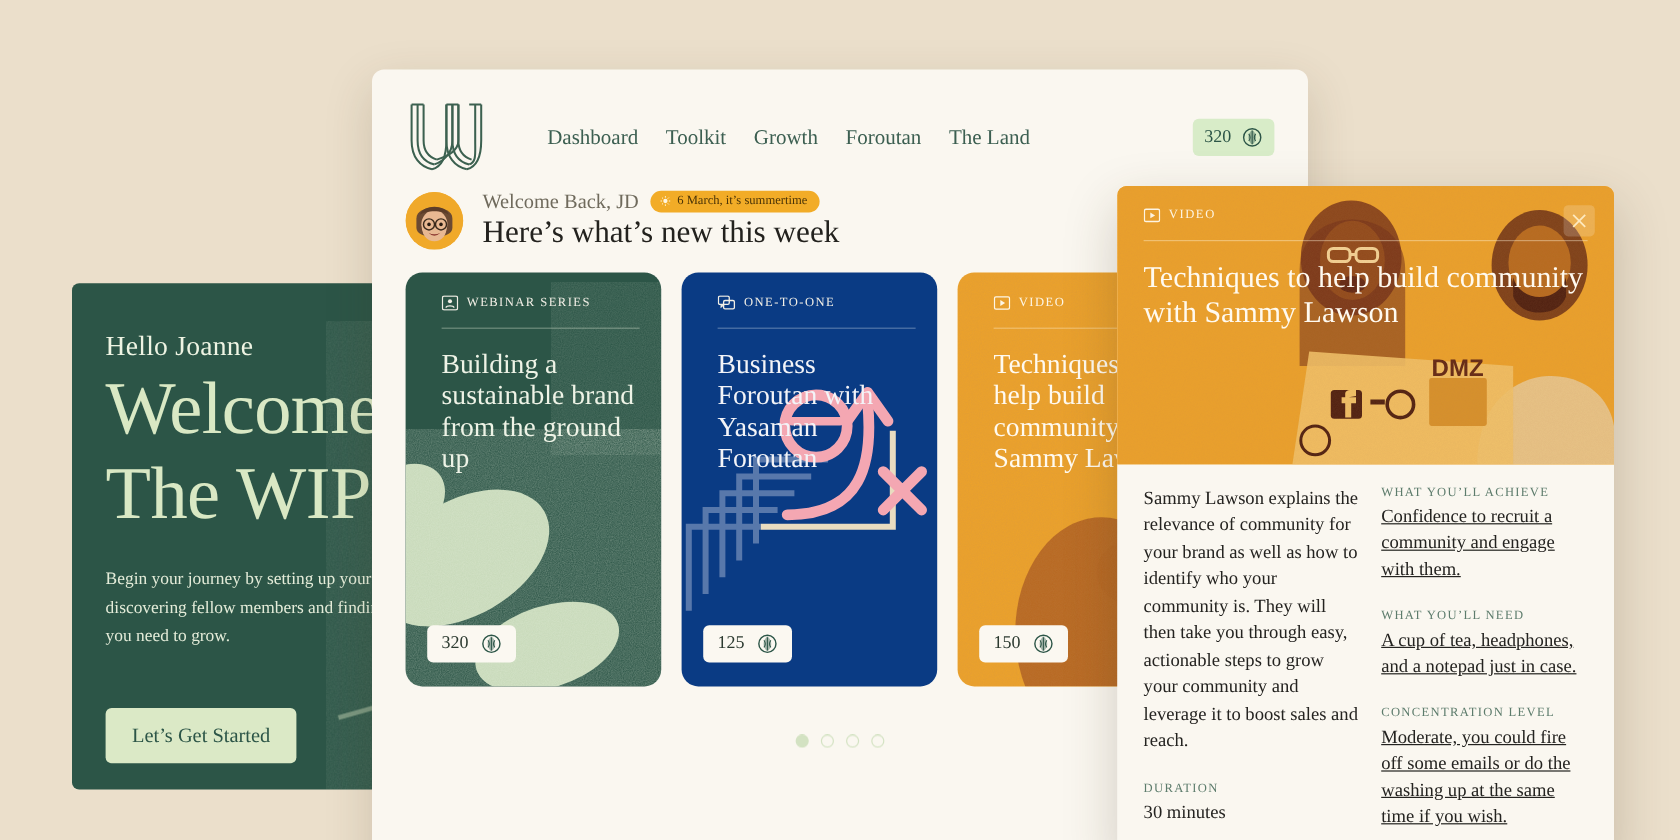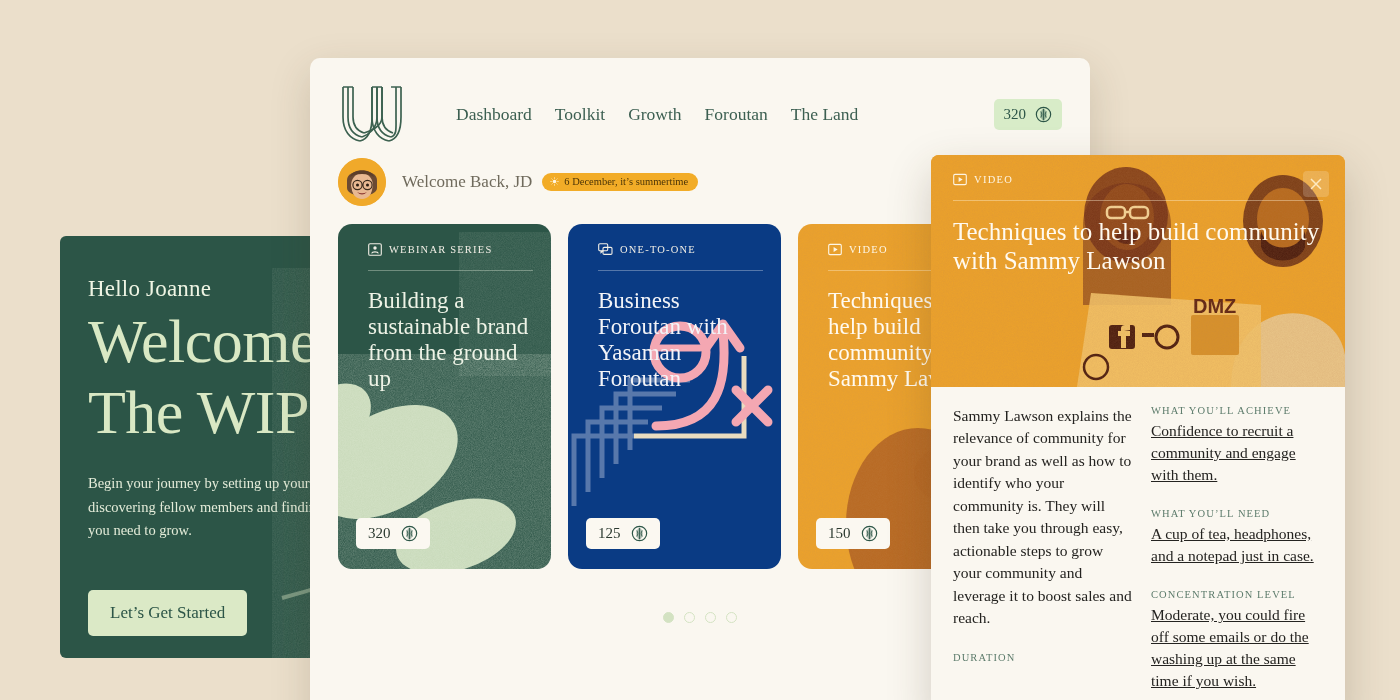--- a/index.html
+++ b/index.html
@@ -282,23 +282,24 @@
       <div class="welcome-text">
         <div class="wb-line">
           <span class="wb-greet">Welcome Back, JD</span>
           <span class="date-chip">
             <svg class="sun" viewBox="0 0 12 12">
               <circle cx="6" cy="6" r="2.4" fill="#fff6e0"></circle>
               <g stroke="#fff6e0" stroke-width="1.1">
                 <path d="M6 .6V2.2M6 9.8v1.6M.6 6h1.6M9.8 6h1.6M2.2 2.2l1.1 1.1M8.7 8.7l1.1 1.1M9.8 2.2L8.7 3.3M3.3 8.7L2.2 9.8"></path>
               </g>
             </svg>
-            <span>6 December, it’s summertime</span>
+            <span>6 March, it’s summertime</span>
           </span>
         </div>
+        <div class="wb-head">Here’s what’s new this week</div>
       </div>
     </div>
 
     <div class="card-row">
 
       <div class="card green">
         <svg class="card-art" viewBox="0 0 213 345" preserveAspectRatio="none">
           <defs>
               <filter id="n1">
                 <feTurbulence type="fractalNoise" baseFrequency="1.1" numOctaves="2"></feTurbulence>
@@ -466,20 +467,21 @@
           <span>VIDEO</span>
         </div>
         <div class="modal-rule"></div>
         <div class="modal-title">Techniques to help build community with Sammy Lawson</div>
       </div>
     </div>
     <div class="modal-body">
       <div class="mb-left">
         <p>Sammy Lawson explains the relevance of community for your brand as well as how to identify who your community is. They will then take you through easy, actionable steps to grow your community and leverage it to boost sales and reach.</p>
         <div class="meta-label">DURATION</div>
+        <div class="meta-value">30 minutes</div>
       </div>
       <div class="mb-right">
         <div class="meta-label">WHAT YOU’LL ACHIEVE</div>
         <div class="meta-value">Confidence to recruit a community and engage with them.</div>
         <div class="meta-label">WHAT YOU’LL NEED</div>
         <div class="meta-value">A cup of tea, headphones, and a notepad just in case.</div>
         <div class="meta-label">CONCENTRATION LEVEL</div>
         <div class="meta-value">Moderate, you could fire off some emails or do the washing up at the same time if you wish.</div>
       </div>
     </div>

